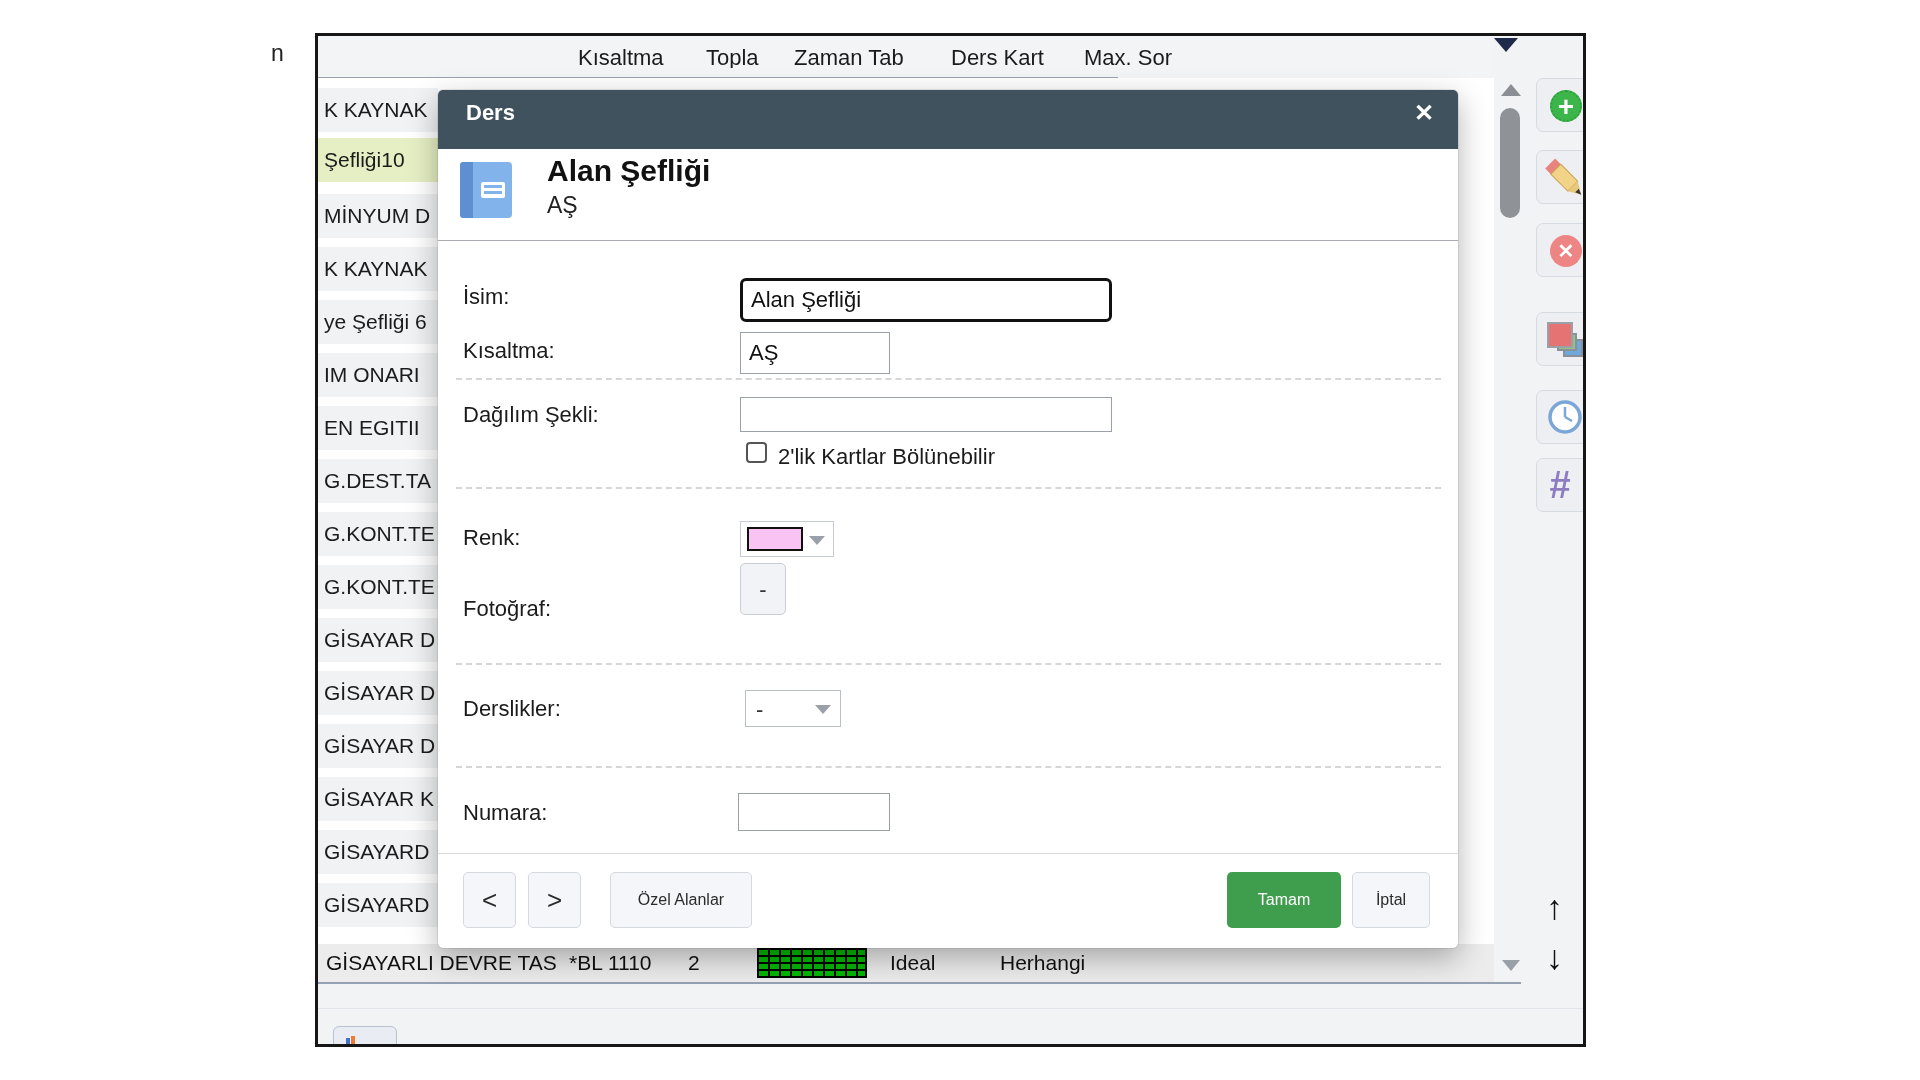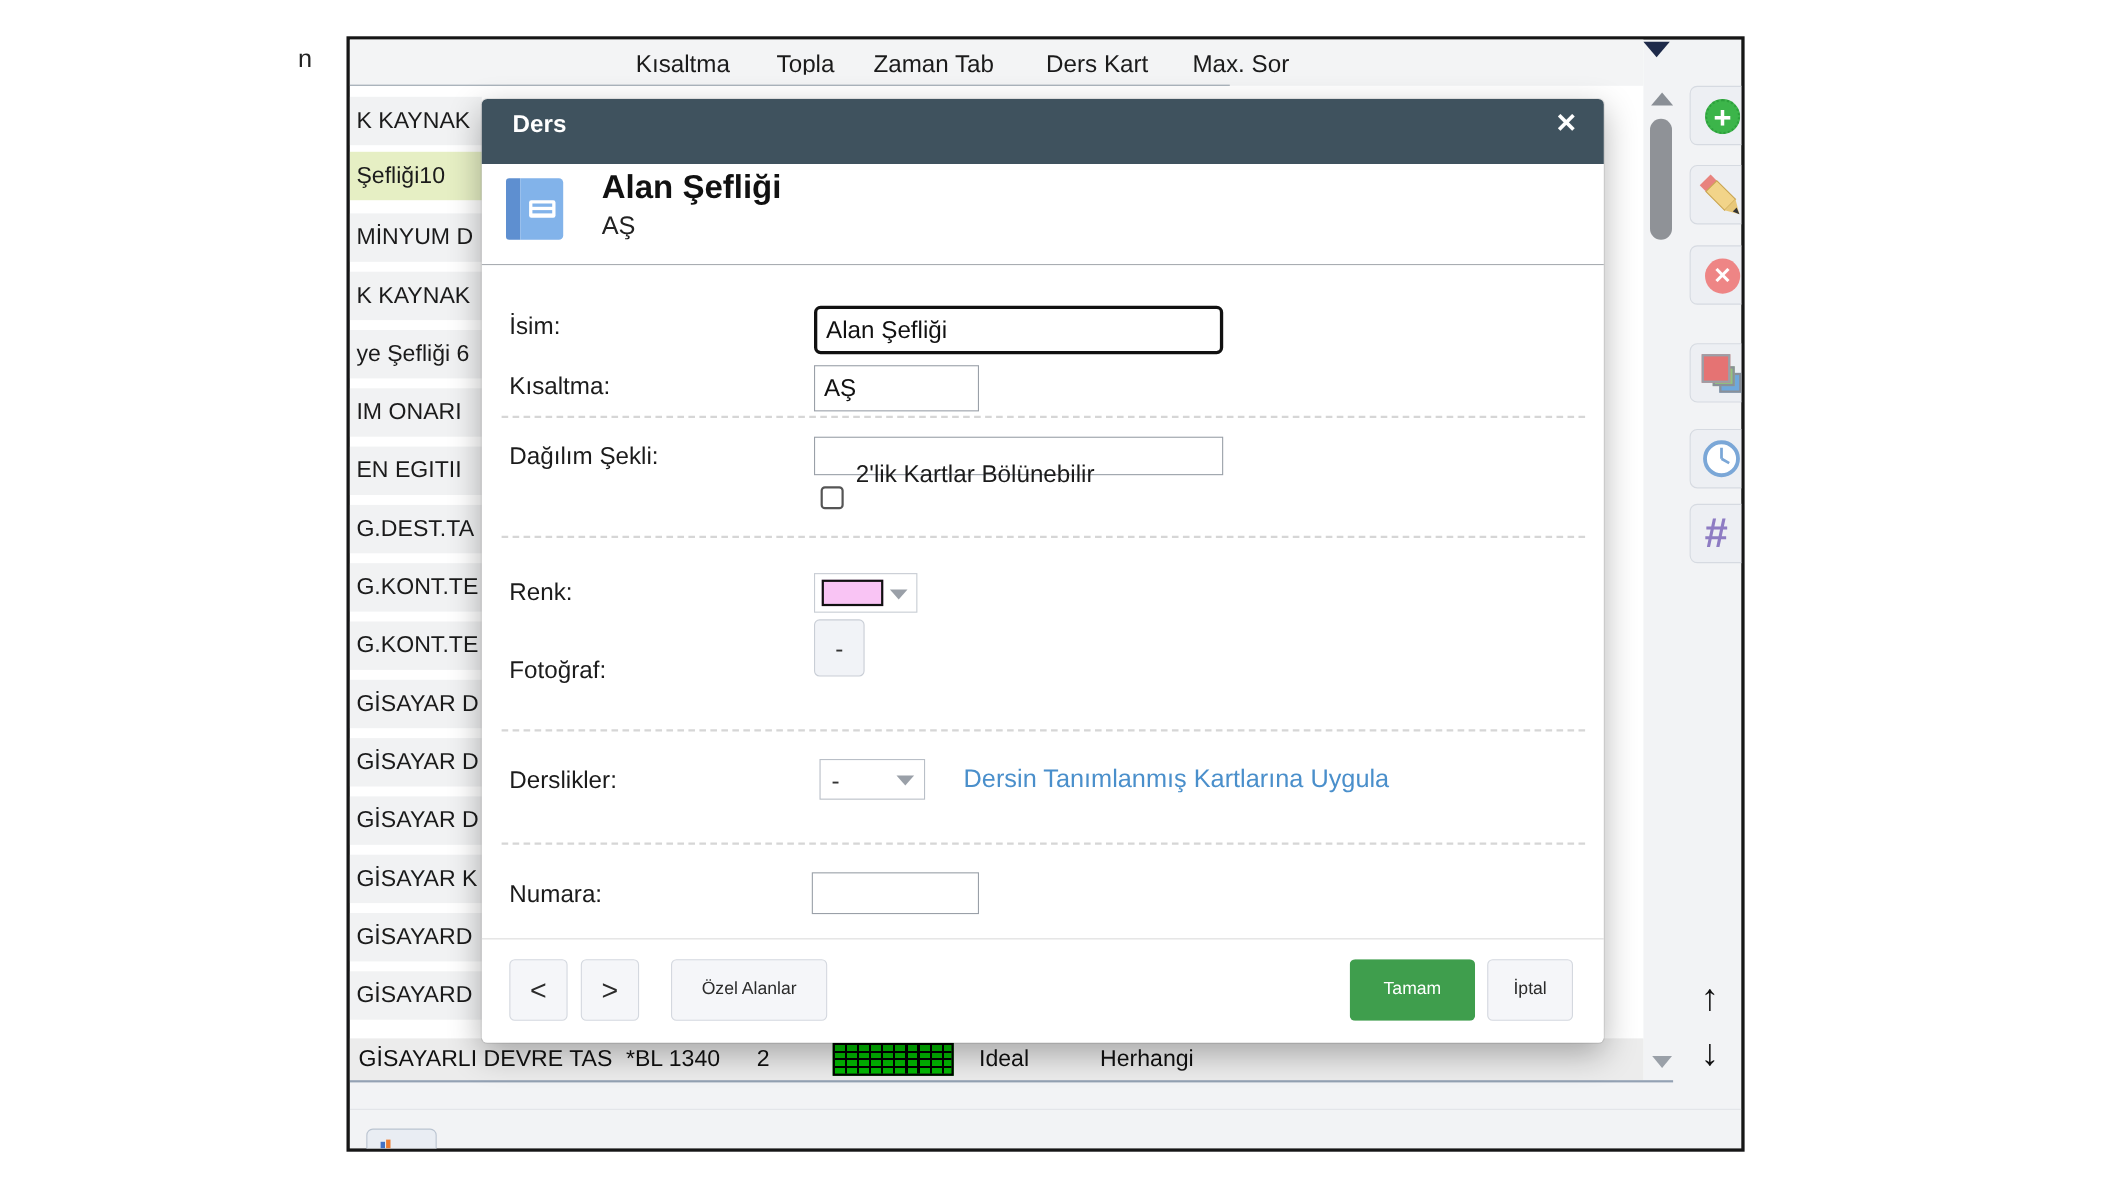--- a/index.html
+++ b/index.html
@@ -71,21 +71,21 @@
   .flabel { position:absolute; left:25px; font-size:22px; color:#1b1b1b; }
   .dashline { position:absolute; left:18px; width:985px; border-top:2px dashed #d6d6d6; }
 
   .inp { position:absolute; background:#fff; font-size:22px; font-family:"Liberation Sans", sans-serif; color:#111; padding:0 8px; }
   .inp-focused { left:302px; top:188px; width:372px; height:44px; border:3px solid #111; border-radius:6px; }
   .inp-short { left:302px; top:242px; width:150px; height:42px; border:1px solid #9aa0a8; }
   .inp-plain { left:302px; top:307px; width:372px; height:35px; border:1px solid #9aa0a8; }
   .inp-numara { left:300px; top:703px; width:152px; height:38px; border:1px solid #9aa0a8; }
 
   .checkbox { position:absolute; left:308px; top:352px; width:21px; height:21px; border:2px solid #555; border-radius:4px; background:#fff; }
-  .cb-label { position:absolute; left:340px; top:328px; font-size:22px; color:#1b1b1b; }
+  .cb-label { position:absolute; left:340px; top:354px; font-size:22px; color:#1b1b1b; }
 
   .color-widget { position:absolute; left:302px; top:431px; width:94px; height:36px; border:1px solid #c7ccd3; background:#fff; }
   .swatch { position:absolute; left:6px; top:5px; width:56px; height:24px; background:#f9c4f4; border:2px solid #111; }
   .cw-caret { position:absolute; right:8px; top:14px; width:0; height:0; border-left:8px solid transparent; border-right:8px solid transparent; border-top:9px solid #9aa0a8; }
 
   .photo-btn { position:absolute; left:302px; top:473px; width:46px; height:52px; background:#f1f3f7; border:1px solid #c9ced6; border-radius:5px; font-size:22px; color:#333; text-align:center; line-height:52px; }
 
   .dd { position:absolute; left:307px; top:600px; width:96px; height:37px; border:1px solid #b9bfc7; background:#fff; font-size:22px; color:#333; line-height:37px; padding-left:10px; }
   .dd-caret { position:absolute; right:9px; top:14px; width:0; height:0; border-left:8px solid transparent; border-right:8px solid transparent; border-top:9px solid #9aa0a8; }
   .link { position:absolute; left:438px; top:604px; font-size:23px; color:#4a8fcb; }
@@ -148,21 +148,21 @@
       <div class="rowtext" style="top:529px;">G.KONT.TE</div>
       <div class="rowtext" style="top:582px;">GİSAYAR D</div>
       <div class="rowtext" style="top:635px;">GİSAYAR D</div>
       <div class="rowtext" style="top:688px;">GİSAYAR D</div>
       <div class="rowtext" style="top:741px;">GİSAYAR K</div>
       <div class="rowtext" style="top:794px;">GİSAYARD</div>
       <div class="rowtext" style="top:847px;">GİSAYARD</div>
 
       <div class="abs bottom-row">
         <div class="bcell" style="left:8px;text-align:right;">GİSAYARLI DEVRE TAS</div>
-        <div class="bcell" style="left:251px;">*BL 1340</div>
+        <div class="bcell" style="left:251px;">*BL 1110</div>
         <div class="bcell" style="left:370px;">2</div>
         <div class="grid-icon"></div>
         <div class="bcell" style="left:572px;">Ideal</div>
         <div class="bcell" style="left:682px;">Herhangi</div>
       </div>
       <div class="abs bottom-underline"></div>
       <div class="abs bottom-faint"></div>
       <div class="abs bl-btn"></div>
       <div class="abs bl-spec1"></div>
       <div class="abs bl-spec2"></div>
@@ -249,21 +249,20 @@
         <div class="flabel" style="top:506px;">Fotoğraf:</div>
         <div class="photo-btn">-</div>
 
         <div class="dashline" style="top:573px;"></div>
 
         <div class="flabel" style="top:606px;">Derslikler:</div>
         <div class="dd">
           <span>-</span>
           <div class="dd-caret"></div>
         </div>
-        <div class="link">Dersin Tanımlanmış Kartlarına Uygula</div>
 
         <div class="dashline" style="top:676px;"></div>
 
         <div class="flabel" style="top:710px;">Numara:</div>
         <input class="inp inp-numara" value="" style="">
 
         <div class="footer-divider"></div>
         <button class="btn btn-prev">&lt;</button>
         <button class="btn btn-next">&gt;</button>
         <button class="btn btn-ozel">Özel Alanlar</button>

